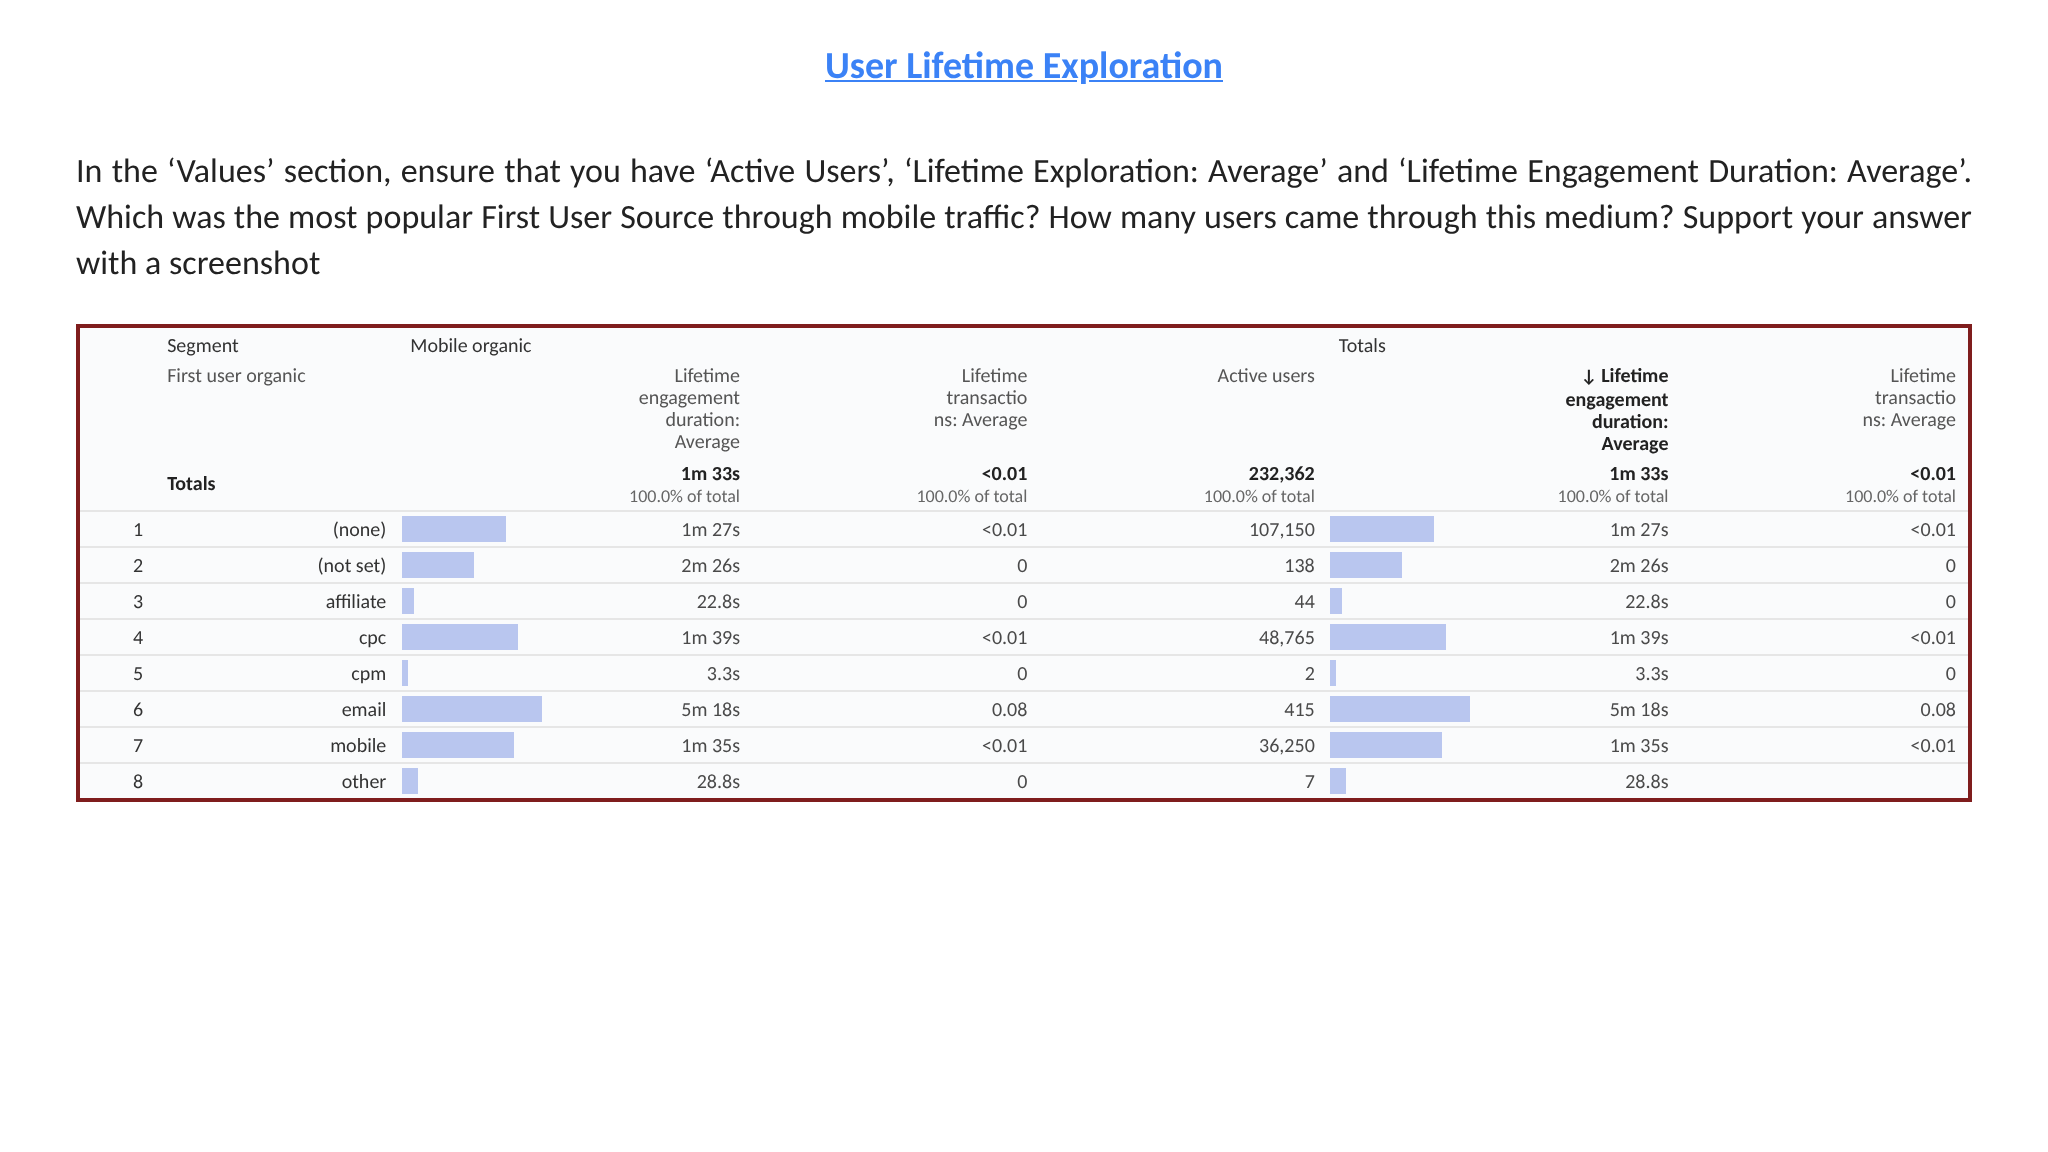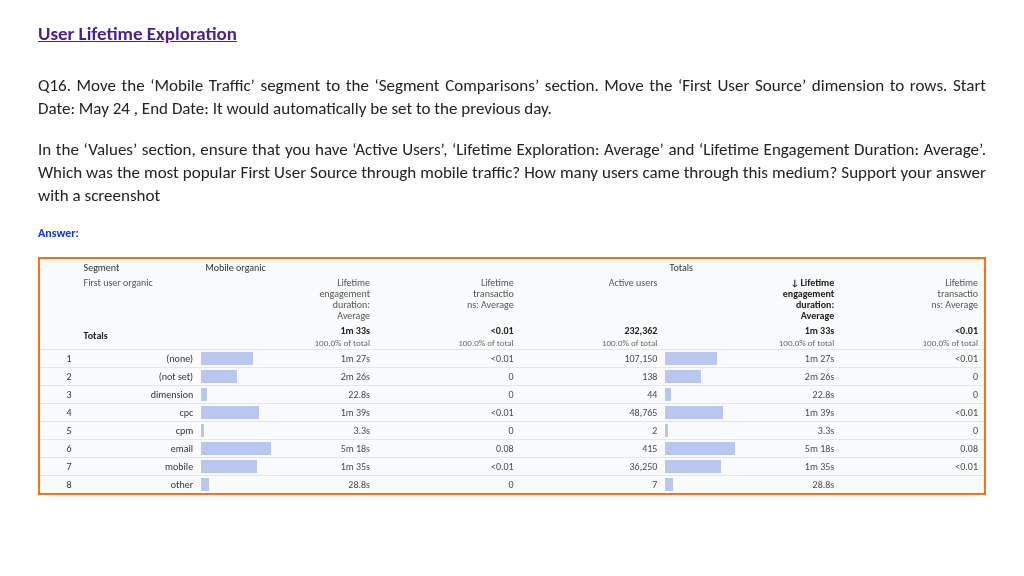--- a/index.html
+++ b/index.html
@@ -11,39 +11,40 @@
     font-family: "Segoe UI", "Calibri", Arial, sans-serif;
     color: #111;
   }
   .page {
     padding: 22px 38px 0 38px;
     box-sizing: border-box;
   }
   .title {
     font-size: 19px;
     font-weight: 700;
-    color: #4c1d95;
+    color: #3b82f6;
     text-decoration: underline;
     margin: 0 0 30px 0;
+    text-align: center;
   }
   .para {
     font-size: 17px;
     line-height: 1.35;
     margin: 0 0 18px 0;
     text-align: justify;
     color: #222;
   }
   .answer-label {
     font-size: 12px;
     font-weight: 700;
     color: #1035d6;
     margin: 4px 0 6px 0;
   }
   .report {
-    border: 2px solid #f97316;
+    border: 2px solid #7f1d1d;
     margin-top: 17px;
     background: #fafbfc;
     font-size: 10px;
     color: #4a4a4a;
     overflow: hidden;
   }
   .report table {
     width: 100%;
     border-collapse: collapse;
     table-layout: fixed;
@@ -73,24 +74,22 @@
   }
   .bar-txt { position:relative; z-index:1; }
   .sort-arrow::before { content:"↓ "; font-size:9px; }
 </style>
 </head>
 <body>
 
 <div class="page">
   <h1 class="title">User Lifetime Exploration</h1>
 
-  <p class="para">Q16. Move the ‘Mobile Traffic’ segment to the ‘Segment Comparisons’ section. Move the ‘First User Source’ dimension to rows. Start Date: May 24 , End Date: It would automatically be set to the previous day.</p>
   <p class="para">In the ‘Values’ section, ensure that you have ‘Active Users’, ‘Lifetime Exploration: Average’ and ‘Lifetime Engagement Duration: Average’. Which was the most popular First User Source through mobile traffic? How many users came through this medium? Support your answer with a screenshot</p>
 
-  <div class="answer-label">Answer:</div>
 
   <div class="report">
     <table>
       <colgroup>
         <col style="width:34px">
           <col style="width:110px">
         <col style="width:160px">
           <col style="width:130px">
           <col style="width:130px">
         <col style="width:160px">
@@ -140,21 +139,21 @@
             <td class="idx">2</td>
             <td class="med">(not set)</td>
             <td class="bar-cell"><span class="bar" style="width:36px"></span><span class="bar-txt">2m 26s</span></td>
             <td>0</td>
             <td>138</td>
             <td class="bar-cell"><span class="bar" style="width:36px"></span><span class="bar-txt">2m 26s</span></td>
             <td>0</td>
           </tr>
           <tr>
             <td class="idx">3</td>
-            <td class="med">dimension</td>
+            <td class="med">affiliate</td>
             <td class="bar-cell"><span class="bar" style="width:6px"></span><span class="bar-txt">22.8s</span></td>
             <td>0</td>
             <td>44</td>
             <td class="bar-cell"><span class="bar" style="width:6px"></span><span class="bar-txt">22.8s</span></td>
             <td>0</td>
           </tr>
           <tr>
             <td class="idx">4</td>
             <td class="med">cpc</td>
             <td class="bar-cell"><span class="bar" style="width:58px"></span><span class="bar-txt">1m 39s</span></td>

